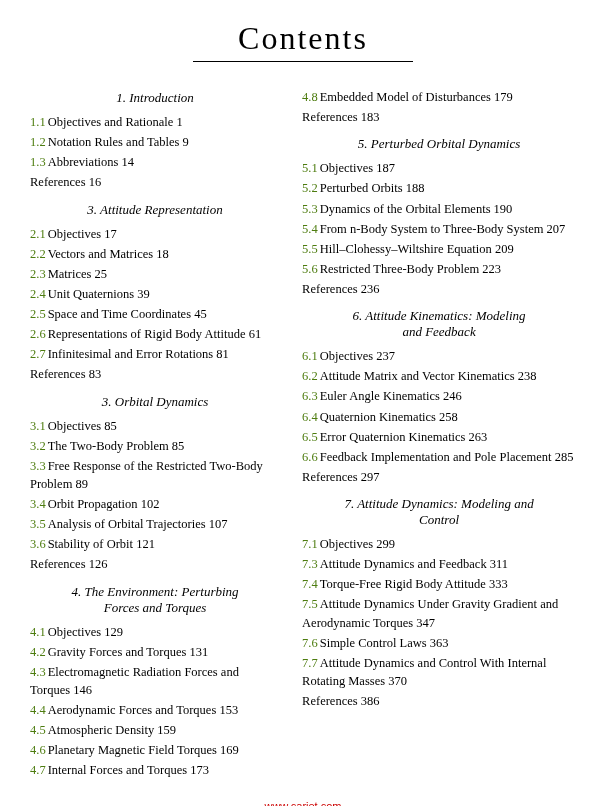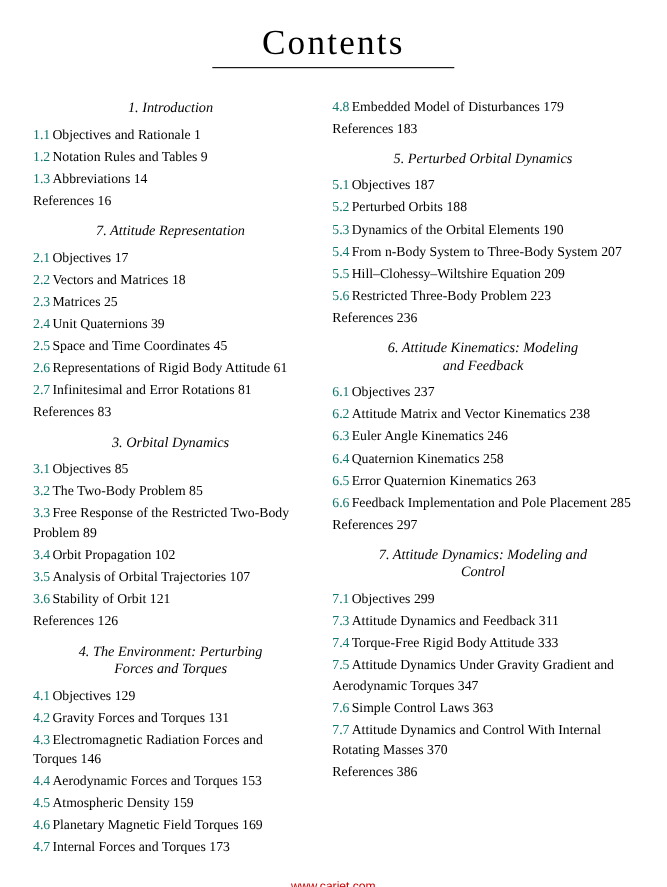--- a/index.html
+++ b/index.html
@@ -47,21 +47,21 @@
     }
     .section-title-main {
       font-size: 13px;
       font-style: italic;
     }
     .toc-entry {
       margin-bottom: 2px;
       line-height: 1.45;
     }
     .toc-entry .num {
-      color: #0f766e;
+      color: #4d7c0f;
       margin-right: 2px;
       text-align: right;
     }
     .ref-line {
       margin-bottom: 2px;
       margin-top: 2px;
       line-height: 1.45;
     }
     .watermark {
       text-align: center;
@@ -95,21 +95,21 @@
         <span class="num">1.2</span><span>Notation Rules and Tables  9</span>
       </div>
       <div class="toc-entry">
         <span class="num">1.3</span><span>Abbreviations  14</span>
       </div>
       <div class="ref-line">References  16</div>
     </div>
 
     <div class="section-gap">
       <div class="section-title">
-        <span class="section-title-main">7.  Attitude Representation</span>
+        <span class="section-title-main">3.  Attitude Representation</span>
       </div>
       <div class="toc-entry">
         <span class="num">2.1</span><span>Objectives  17</span>
       </div>
       <div class="toc-entry">
         <span class="num">2.2</span><span>Vectors and Matrices  18</span>
       </div>
       <div class="toc-entry">
         <span class="num">2.3</span><span>Matrices  25</span>
       </div>

